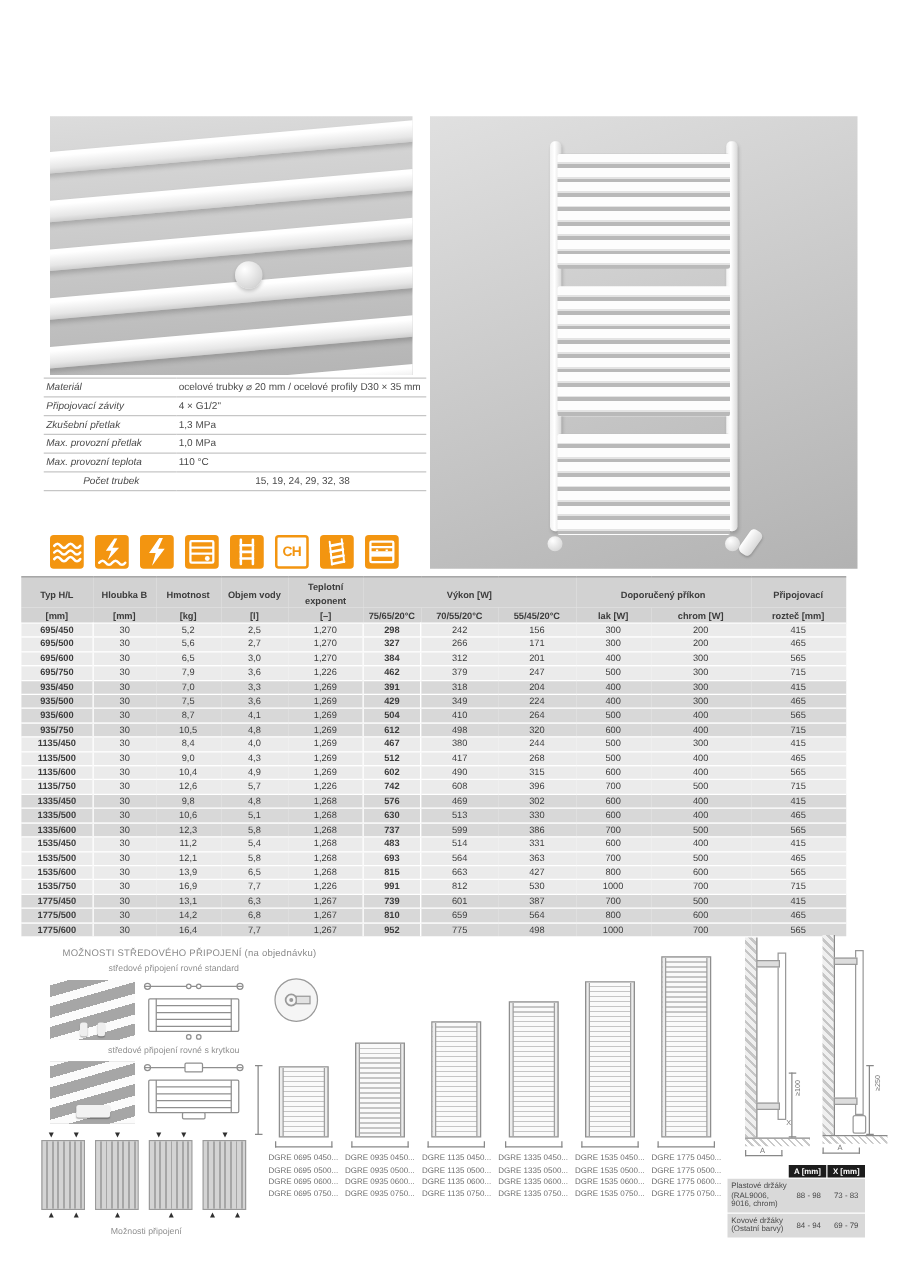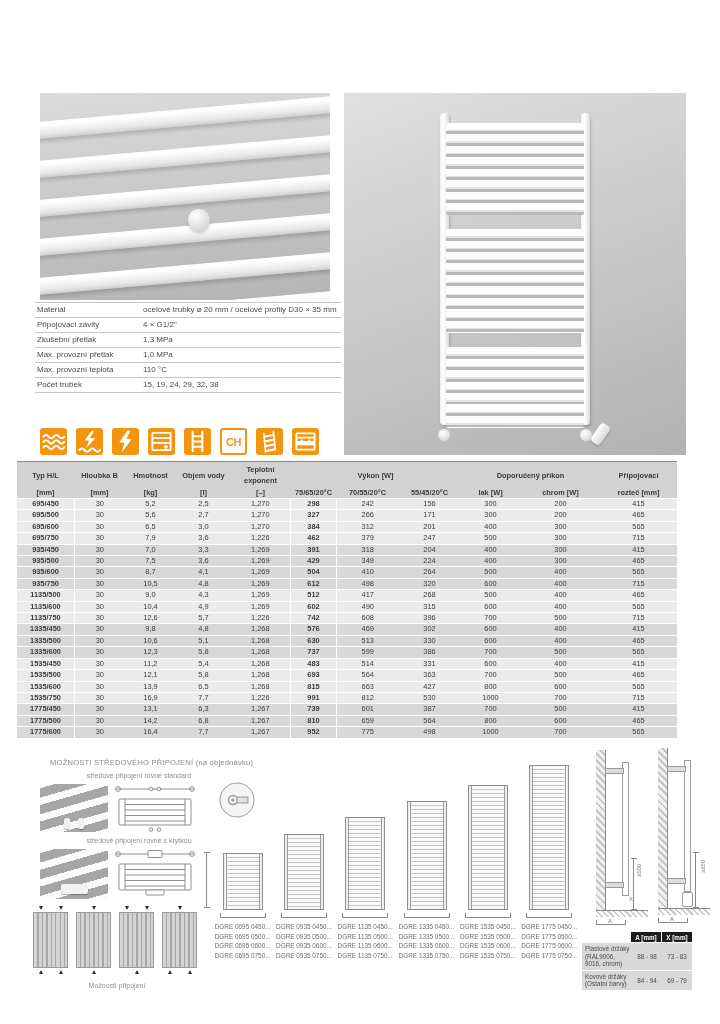--- a/index.html
+++ b/index.html
@@ -22,22 +22,22 @@
         background:repeating-linear-gradient(180deg,#fdfdfd 0 7px,#e3e3e3 7px 8.5px,#b9b9b9 8.5px 11.5px);}
   .g1{top:10px;height:92px;} .g2{top:116px;height:104px;} .g3{top:234px;height:81px;}
   .valve{position:absolute;bottom:-2px;width:12px;height:12px;border-radius:50%;
          background:radial-gradient(circle at 35% 30%,#fff,#ccc);}
   .thermo{position:absolute;right:-16px;bottom:-6px;width:11px;height:22px;border-radius:4px;
           background:linear-gradient(90deg,#fff,#d9d9d9);transform:rotate(35deg);box-shadow:1px 1px 2px rgba(0,0,0,.2);}
 
   
   .specs{position:absolute;left:35px;top:302px;width:306px;border-collapse:collapse;font-size:8px;color:#4a4a4a;}
   .specs td{border-top:1px solid #c6c6c6;padding:3px 0 3px 2px;line-height:8px;}
-  .specs tr:last-child td{border-bottom:1px solid #c6c6c6;}
-  .specs td.lbl{width:104px;}
+  .specs tr:last-child td{border-bottom:1px solid #c6c6c6;text-align:center;}
+  .specs td.lbl{width:104px;font-style:italic;}
 
   
   .icons-row{position:absolute;left:40px;top:428px;display:flex;gap:9px;align-items:center;}
   .icon{width:27px;height:27px;border-radius:3px;background:#F39510;display:flex;align-items:center;justify-content:center;flex:none;}
   .icon svg{width:27px;height:27px;}
   .icon.ch{background:#fff;border:2.5px solid #F39510;box-sizing:border-box;color:#F39510;
            font-weight:bold;font-size:11px;letter-spacing:-0.5px;}
 
   
   .main{position:absolute;left:16px;top:461px;width:660px;border-collapse:collapse;table-layout:fixed;
@@ -366,20 +366,33 @@
           <td>30</td>
           <td>10,5</td>
           <td>4,8</td>
           <td>1,269</td>
           <td class="c-pwr">612</td>
           <td>498</td>
           <td>320</td>
           <td>600</td>
           <td>400</td>
           <td>715</td>
+        </tr>
+        <tr class="lt">
+          <td class="c-typ">1135/450</td>
+          <td>30</td>
+          <td>8,4</td>
+          <td>4,0</td>
+          <td>1,269</td>
+          <td class="c-pwr">467</td>
+          <td>380</td>
+          <td>244</td>
+          <td>500</td>
+          <td>300</td>
+          <td>415</td>
         </tr>
         <tr class="lt">
           <td class="c-typ">1135/500</td>
           <td>30</td>
           <td>9,0</td>
           <td>4,3</td>
           <td>1,269</td>
           <td class="c-pwr">512</td>
           <td>417</td>
           <td>268</td>

